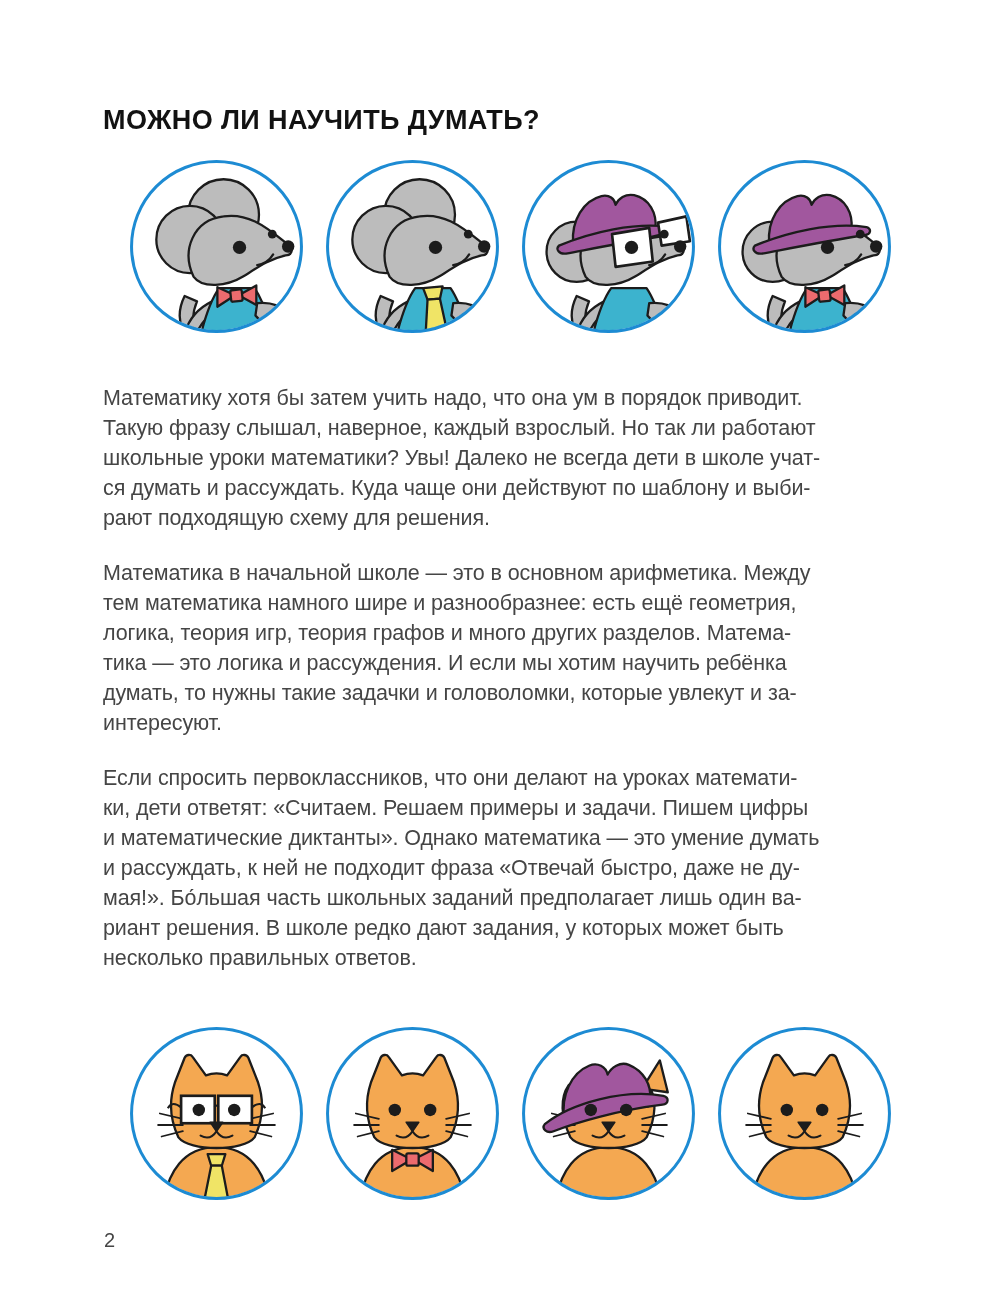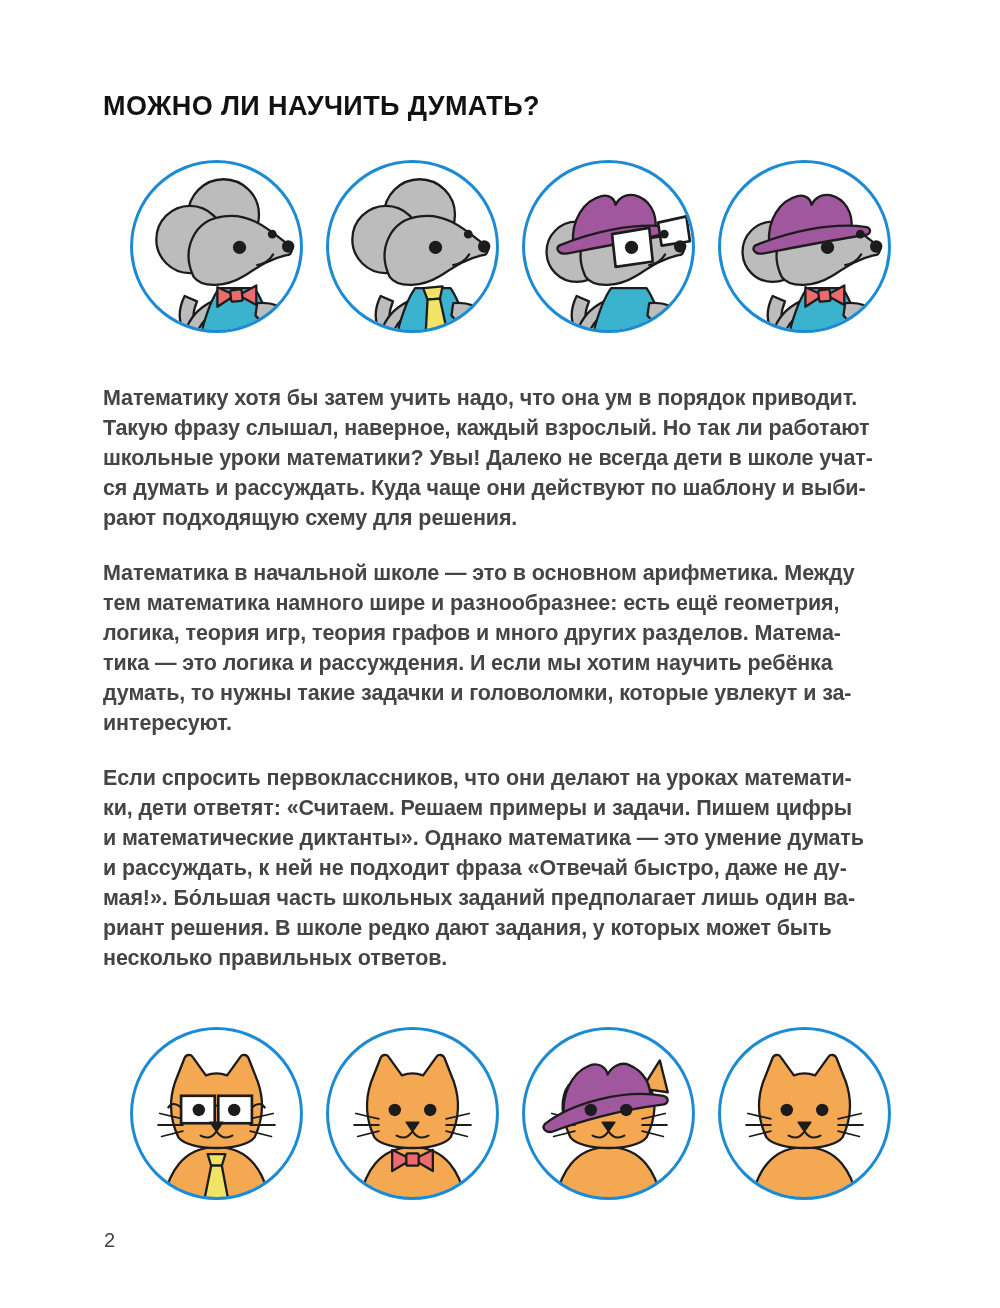--- a/index.html
+++ b/index.html
@@ -1,29 +1,29 @@
 <!DOCTYPE html>
 <html><head>
 <meta charset="utf-8">
 <style>
   html,body{margin:0;padding:0;background:#ffffff;}
   body{width:1000px;height:1308px;font-family:"Liberation Sans",sans-serif;}
   .page{position:relative;width:1000px;height:1308px;background:#fff;overflow:hidden;}
   .title{
-    position:absolute;left:103px;top:91px;margin:0;
+    position:absolute;left:103px;top:105px;margin:0;
     font-size:27px;font-weight:700;color:#121212;letter-spacing:.4px;
   }
   .row{position:absolute;left:128px;display:flex;gap:19px;}
   .row-top{top:158px;}
   .row-bottom{top:1025px;}
   .badge{width:177px;height:177px;}
   .badge svg{display:block;}
   .text{
     position:absolute;left:103px;top:383px;width:840px;
-    font-size:21.5px;line-height:30px;color:#454545;letter-spacing:-0.1px;font-weight:bold;
+    font-size:21.5px;line-height:30px;color:#454545;letter-spacing:-0.1px;
   }
   .text p{margin:0 0 25px 0;white-space:pre-line;}
   .pageno{
     position:absolute;left:104px;top:1229px;
     font-size:20px;color:#454545;
   }
 </style>
 </head>
 <body>
 

